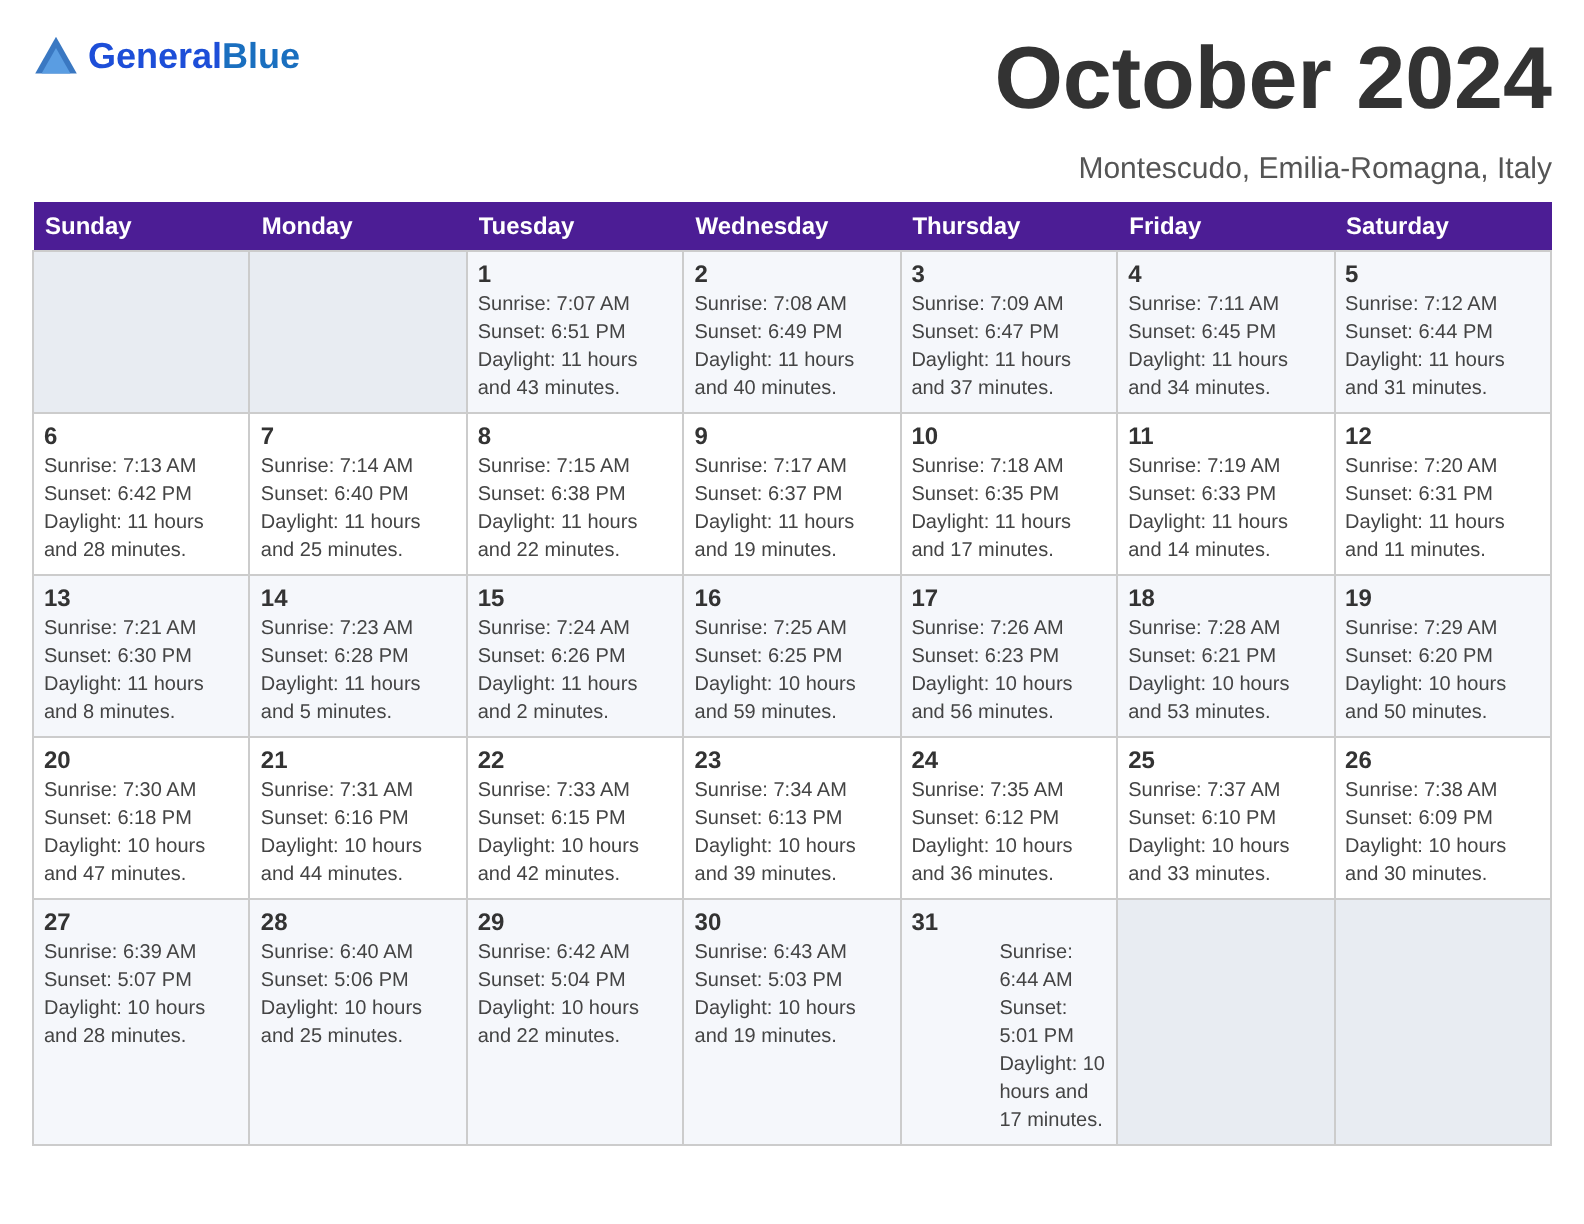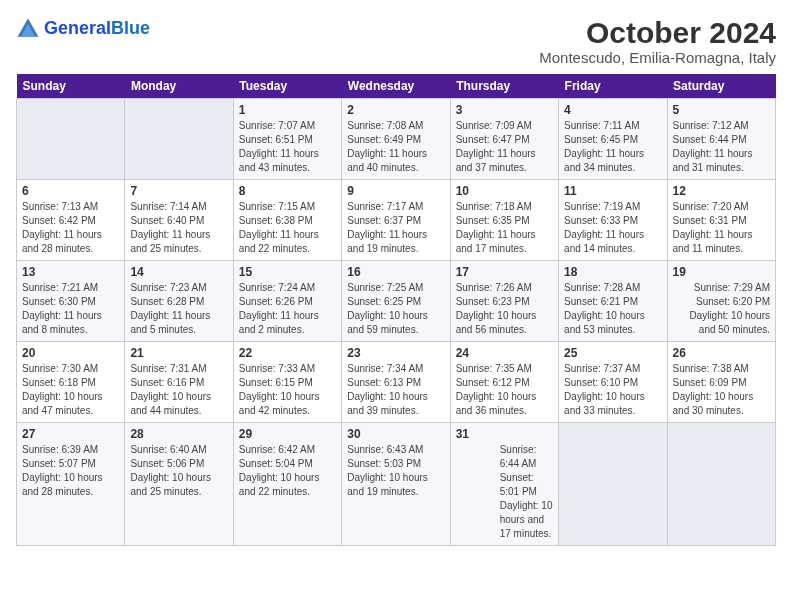--- a/index.html
+++ b/index.html
@@ -32,28 +32,29 @@
       color: #1a6fbf;
     }
     .logo-icon {
       width: 24px;
       height: 24px;
     }
     .title-block {
       text-align: right;
     }
     .month-title {
-      font-size: 30px;
+      font-size: 44px;
       font-weight: bold;
       color: #333;
       line-height: 1.1;
     }
     .location-title {
       font-size: 15px;
       color: #555;
+      margin-top: 12px;
     }
     table {
       width: 100%;
       border-collapse: collapse;
       font-size: 11px;
     }
     thead tr th {
       background-color: #4c1d95;
       color: #fff;
       text-align: left;
@@ -233,21 +234,21 @@
 Daylight: 10 hours and 56 minutes.</div>
         </td>
         <td>
           <span class="day-num">18</span>
           <div class="day-info" style="white-space: pre-line;">Sunrise: 7:28 AM
 Sunset: 6:21 PM
 Daylight: 10 hours and 53 minutes.</div>
         </td>
         <td>
           <span class="day-num">19</span>
-          <div class="day-info" style="white-space: pre-line; text-align: right;">Sunrise: 7:29 AM
+          <div class="day-info" style="white-space: pre-line;">Sunrise: 7:29 AM
 Sunset: 6:20 PM
 Daylight: 10 hours and 50 minutes.</div>
         </td>
       </tr>
       <tr>
         <td>
           <span class="day-num">20</span>
           <div class="day-info" style="white-space: pre-line;">Sunrise: 7:30 AM
 Sunset: 6:18 PM
 Daylight: 10 hours and 47 minutes.</div>

